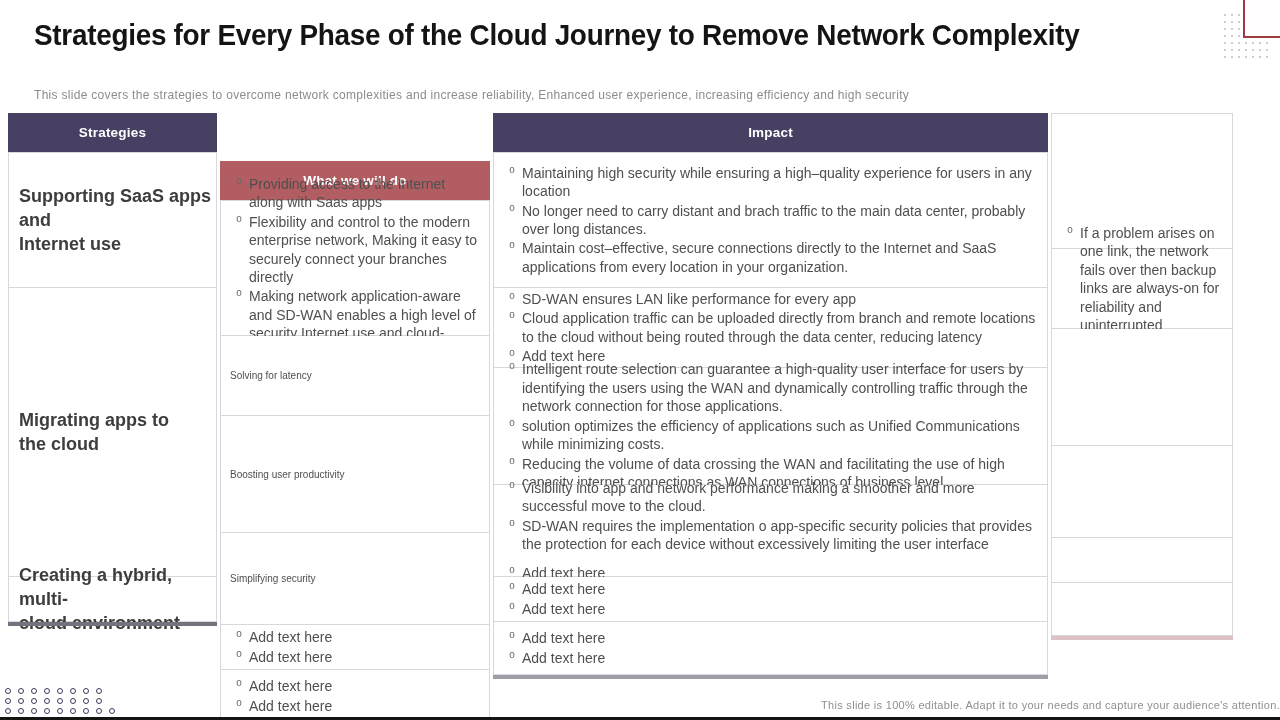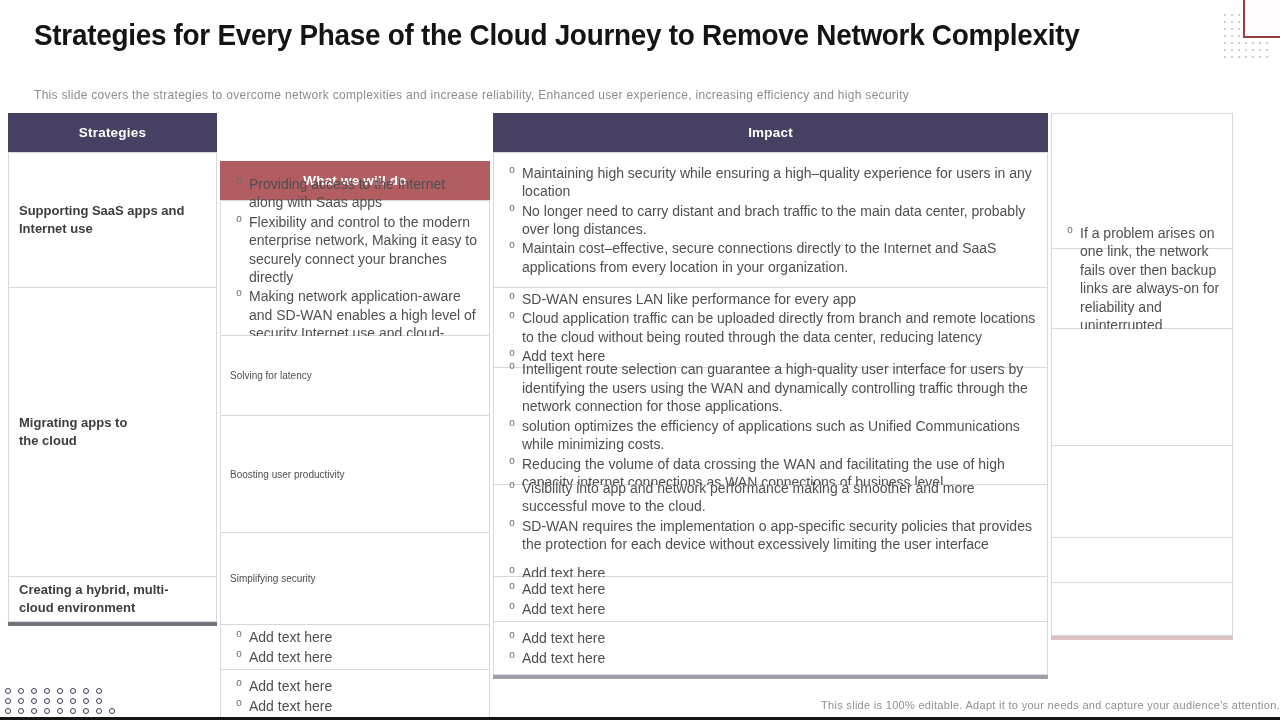--- a/index.html
+++ b/index.html
@@ -43,21 +43,21 @@
   .hd{
     box-sizing:border-box;height:39px;display:flex;align-items:center;justify-content:center;
     color:#ffffff;font-weight:700;font-size:13.5px;letter-spacing:0.2px;
   }
   .hd.purple{background:var(--hdr-purple);}
   .hd.red{background:var(--hdr-red);margin-top:48px;}
   .h136{height:136px}.h80{height:80px}.h117{height:117px}.h92{height:92px}
   .h45{height:45px}.h53{height:53px}.h289{height:289px}
   .vcenter{align-items:center;}
   
-  .strat{padding-left:10px;font-weight:700;font-size:13px;color:var(--label-text);
+  .strat{padding-left:10px;font-weight:700;font-size:18px;color:var(--label-text);
          line-height:1.35;white-space:pre-line;}
   
   .plain{padding-left:9px;font-size:10px;line-height:1.3;}
   
   .list{padding:6px 8px;width:100%;}
   .bullet{display:flex;margin:1px 0;}
   .bm{flex:0 0 13px;margin-left:7px;font-size:10px;line-height:1.32;color:#6a6a6a;
       font-family:"Liberation Mono","DejaVu Sans Mono",monospace;}
   .bt{font-size:14px;line-height:1.32;}
   .gap-top{margin-top:10px;}

